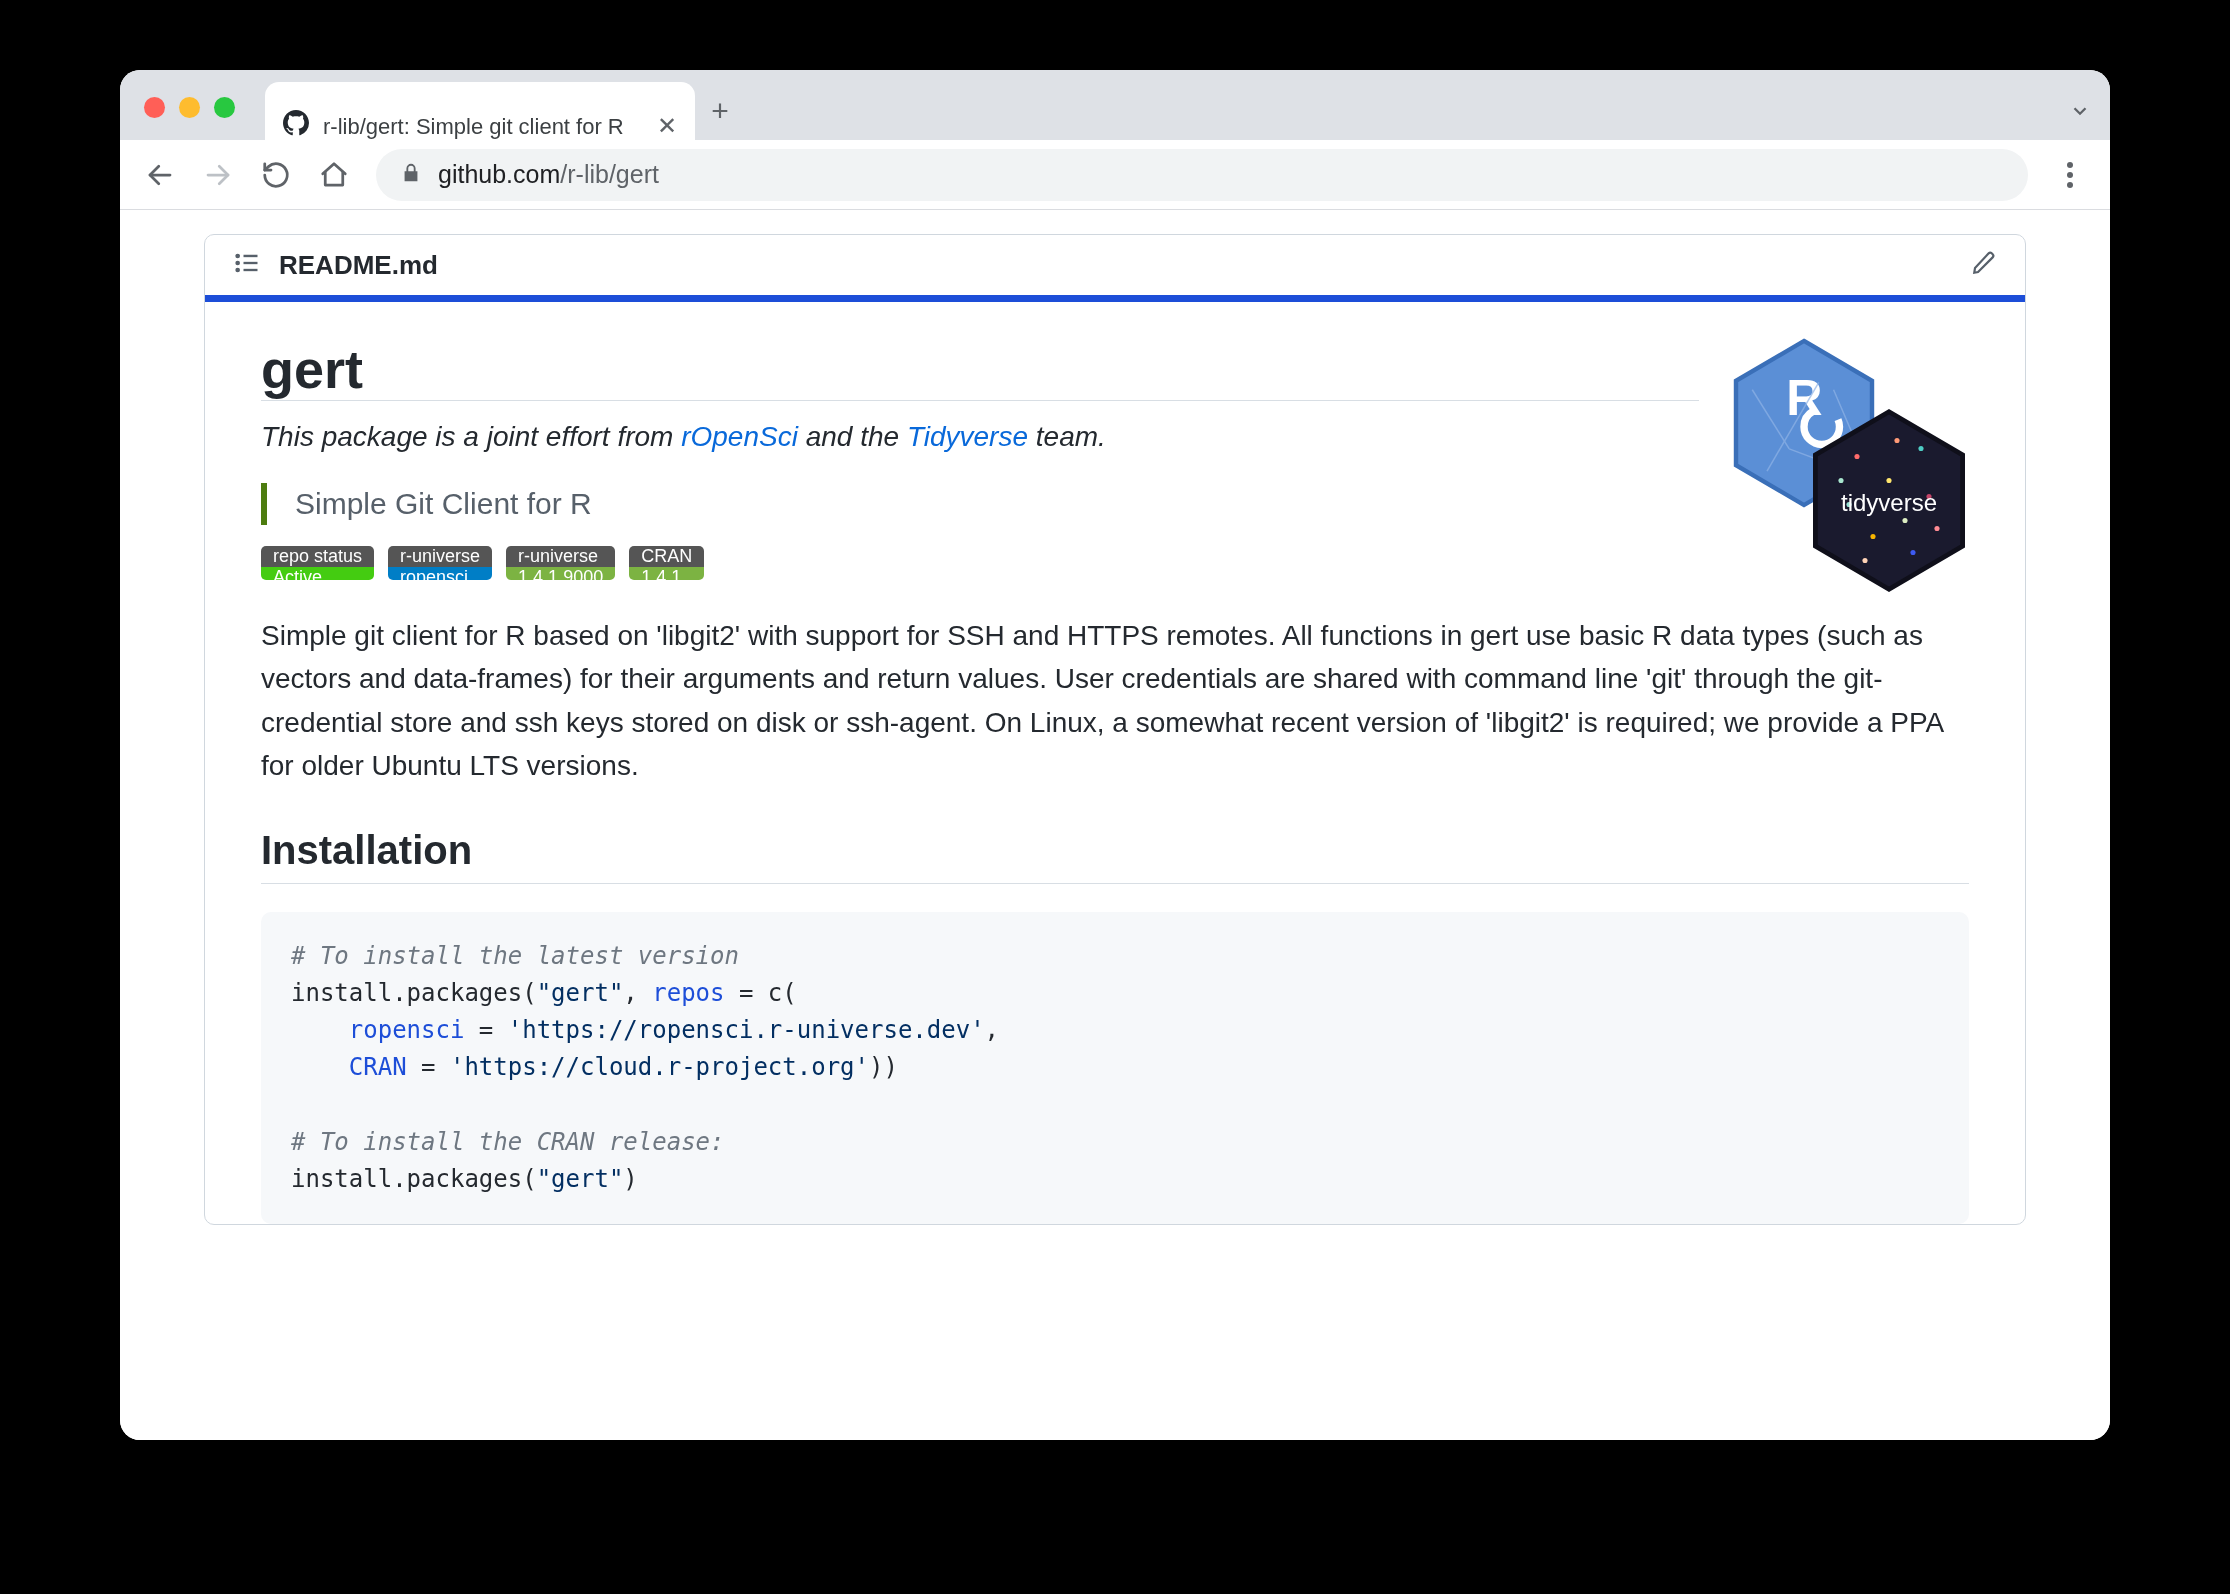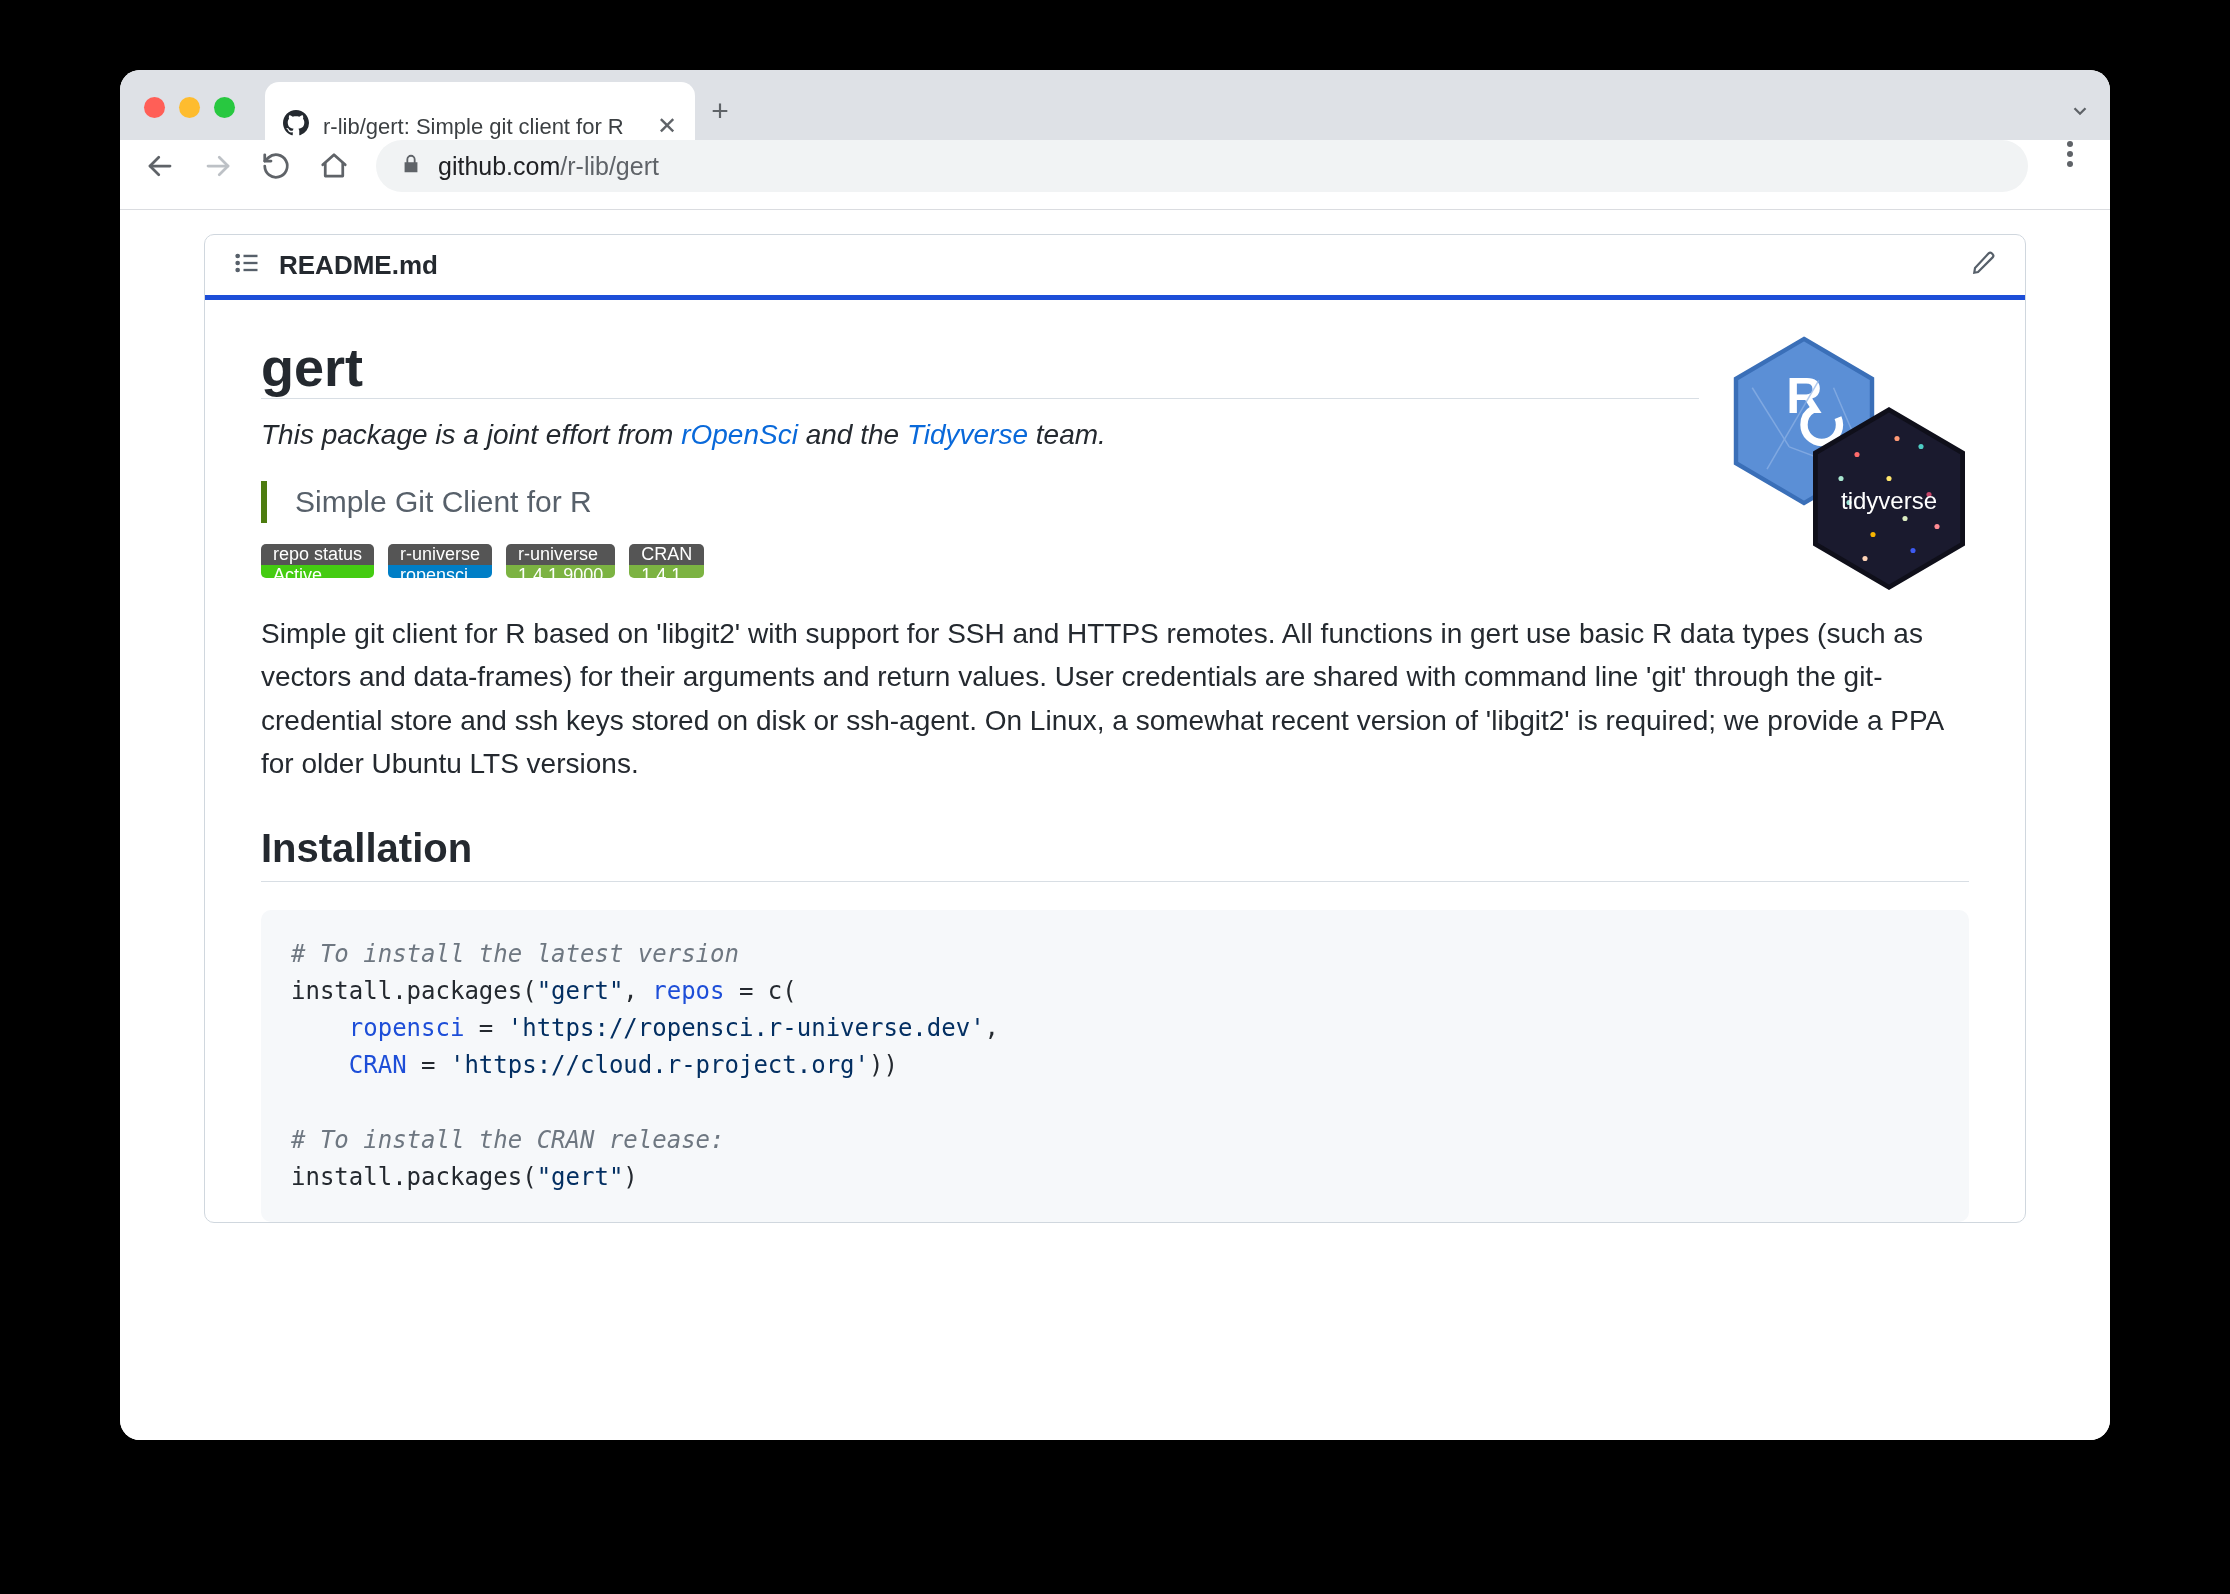--- a/index.html
+++ b/index.html
@@ -14,36 +14,36 @@
   .tab { background:#fff; height: 58px; border-radius: 14px 14px 0 0; display:flex; align-items:flex-end; padding: 0 18px; gap: 14px; margin-left: 6px; min-width: 430px; }
   .tab .favicon svg { width: 26px; height: 26px; fill:#24292f; }
   .tab-title { font-size: 22px; color:#3c4043; white-space: nowrap; overflow: hidden; text-overflow: ellipsis; flex:1; }
   .tab-close { font-size: 24px; color:#5f6368; cursor:pointer; }
   .newtab { width:50px; display:flex; align-items:center; justify-content:center; height:58px; font-size:30px; color:#5f6368; }
   .tabstrip-spacer { flex:1; }
   .tabstrip-chevron { width:60px; display:flex; align-items:center; justify-content:center; height:58px; }
   .tabstrip-chevron svg{width:22px;height:22px;stroke:#5f6368;fill:none;stroke-width:2.5;}
 
   
-  .toolbar { height: 70px; background:#fff; border-bottom:1px solid #dadce0; display:flex; align-items:flex-start; padding: 0 14px; gap: 6px;}
+  .toolbar { height: 70px; background:#fff; border-bottom:1px solid #dadce0; display:flex; align-items:center; padding: 0 14px; gap: 6px;}
   .tb-btn { width:52px; height:52px; display:flex; align-items:center; justify-content:center; border-radius:50%; }
   .tb-btn svg { width:30px; height:30px; stroke:#5f6368; fill:none; stroke-width:2.2; stroke-linecap:round; stroke-linejoin:round;}
   .tb-btn.disabled svg { stroke:#bdc1c6; }
   .omnibox { flex:1; height:52px; background:#f1f3f4; border-radius:26px; display:flex; align-items:center; padding:0 24px; gap:16px; margin: 0 10px;}
   .lock svg { width:22px;height:22px; fill:#5f6368; }
   .url { font-size:25px; color:#202124; }
   .url .host { color:#202124; }
   .url .path { color:#5f6368; }
   .menuv { width:52px; display:flex; align-items:center; justify-content:center; }
   .menuv svg{width:8px;height:28px;fill:#5f6368;}
 
   
   .content { position:absolute; top:140px; left:0; right:0; bottom:0; background:#fff; padding: 24px 84px 0 84px; overflow:hidden;}
   .panel { border:1px solid #d0d7de; border-radius:10px; background:#fff; }
-  .panel-head { display:flex; align-items:center; padding: 14px 28px; border-bottom:5px solid #1d4ed8; gap:18px;}
+  .panel-head { display:flex; align-items:center; padding: 14px 28px; border-bottom:7px solid #1d4ed8; gap:18px;}
   .panel-head .toc svg{width:28px;height:28px;stroke:#57606a;fill:none;stroke-width:2;}
   .panel-head .fname { font-size:26px; font-weight:600; color:#24292f;}
   .panel-head-spacer{flex:1;}
   .panel-head .edit svg{width:26px;height:26px;stroke:#57606a;fill:none;stroke-width:2;}
   .panel-body { padding: 36px 56px 0 56px; color:#24292f;}
 
   .top-row { display:flex; gap: 30px;}
   .top-text { flex:1; }
   h1.pkg { font-size: 54px; font-weight:600; padding-bottom: 0; border-bottom:1px solid #d8dee4; margin-bottom: 20px;}
   .subtitle { font-size:28px; font-style:italic; color:#24292f; margin-bottom: 30px;}

